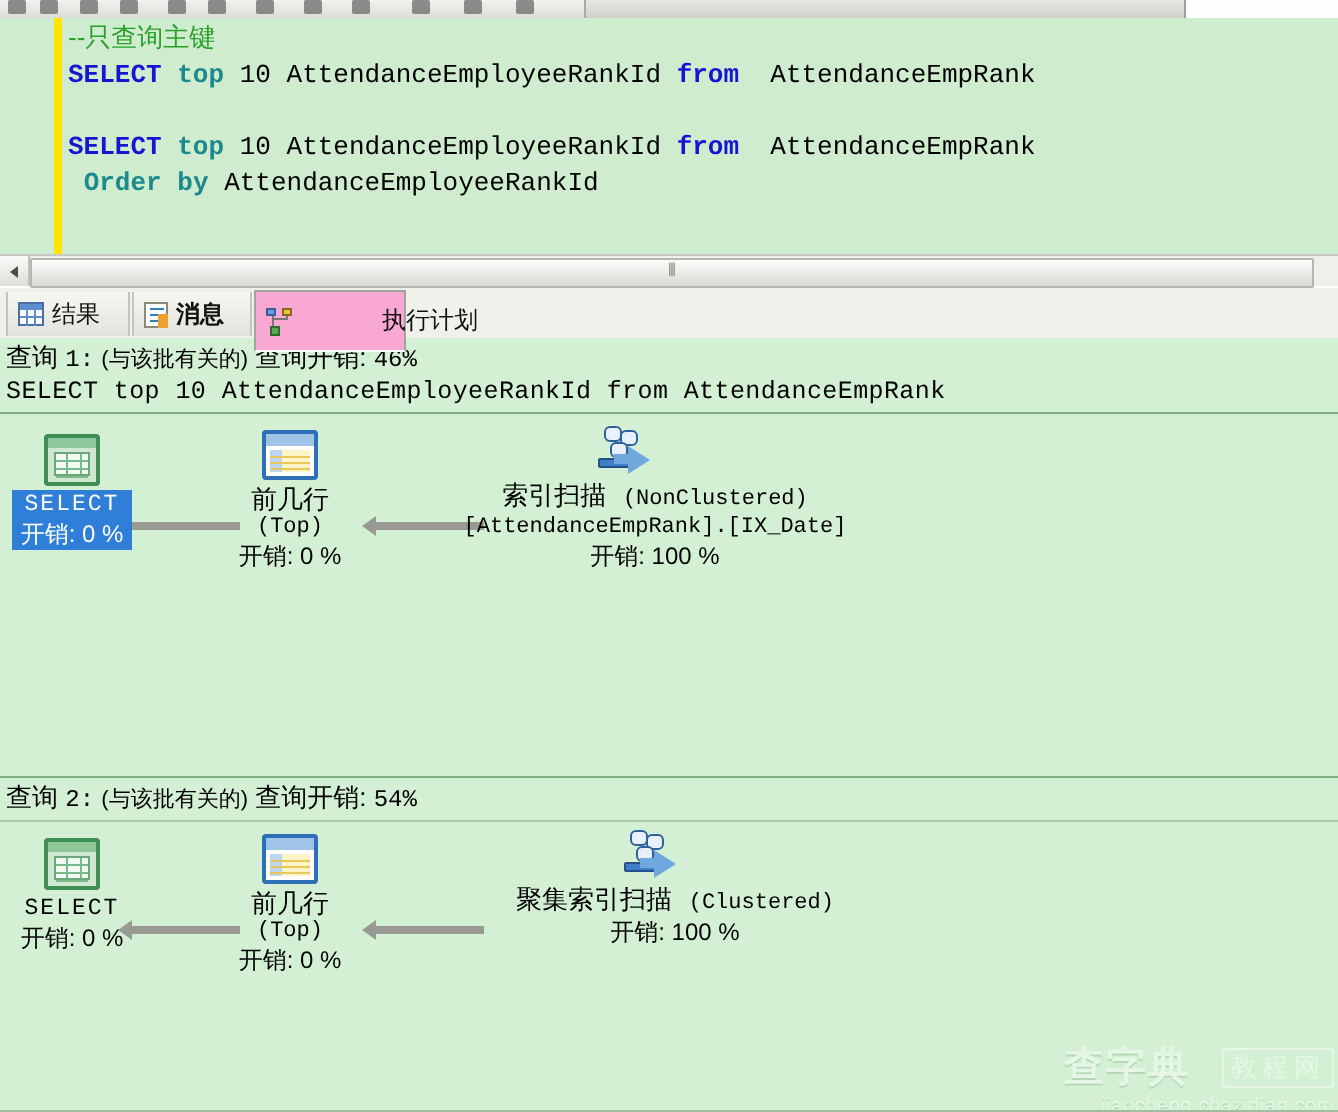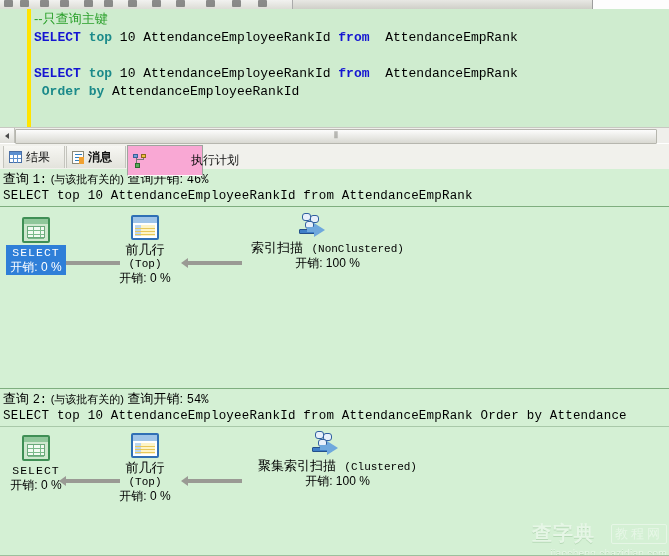--- a/index.html
+++ b/index.html
@@ -375,37 +375,37 @@
               <div class="cyl c2"></div>
               <div class="cyl c3"></div>
             <div class="base"></div>
             <div class="arrowtail"></div>
               <div class="arrow"></div>
           </div>
           <div style="white-space:nowrap;">
             <span class="nlabel" style="display:inline;">索引扫描</span>
             <span class="nsub" style="display:inline;margin-left:5px;">(NonClustered)</span>
           </div>
+          <div class="nsub">[AttendanceEmpRank].[IX_Date]</div>
           <div class="ncost">开销: 100 %</div>
         </div>
 
       </div>
     </div>
 
     <div class="sep"></div>
 
     <div class="plan-block" style="height:166px;">
       <div class="plan-hdr" style="padding-top:2px;">
         <span>查询</span>
         <span class="mono">2:</span>
         <span class="small">(与该批有关的)</span>
         <span>查询开销:</span>
         <span class="mono">54%</span>
       </div>
-      <div class="plan-sql">SELECT top 10 AttendanceEmployeeRankId from AttendanceEmpRank Order by Attendance</div>
       <div class="sep2" style="margin-top:2px;"></div>
 
       <div class="graph" style="height:130px;">
 
         <div class="arrowline" style="left:66px;top:52px;width:54px;"></div>
         <div class="arrowhead" style="left:59px;top:49px;"></div>
 
         <div class="arrowline" style="left:188px;top:52px;width:54px;"></div>
         <div class="arrowhead" style="left:181px;top:49px;"></div>
 

